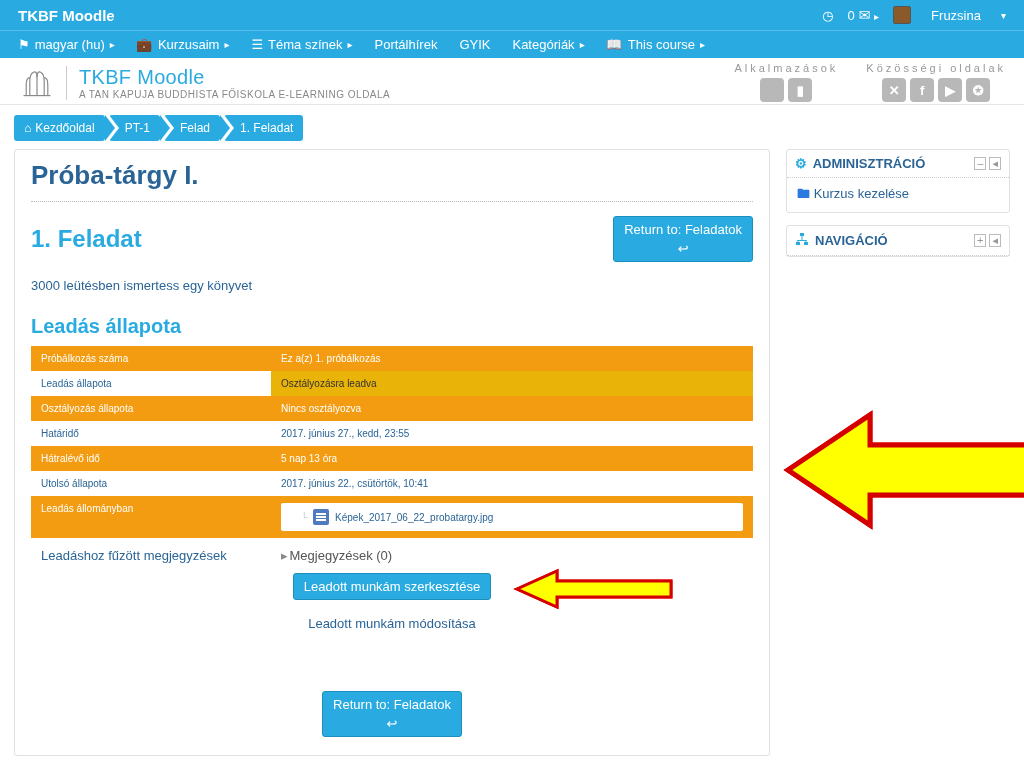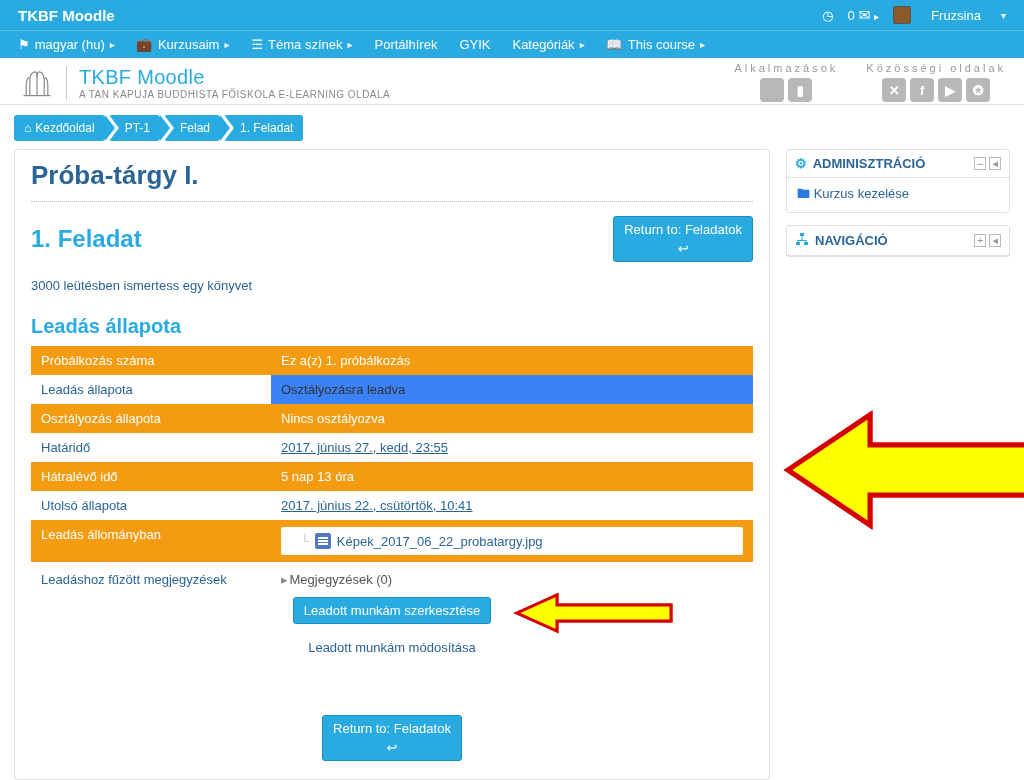--- a/index.html
+++ b/index.html
@@ -51,28 +51,28 @@
   hr.dotted { border:none; border-top:1px dotted #bbb; margin: 4px 0 14px; }
 
   .row-headline { display:flex; justify-content:space-between; align-items:center; }
   .assign-title { color: #29abe2; font-size: 24px; font-weight: bold; }
   .btn { background:#29abe2; color:#fff; border:1px solid #1b8fbd; border-radius:3px; padding:5px 10px; font-size:13px; cursor:pointer; display:inline-flex; align-items:center; gap:4px;flex-direction:column;}
 
   .desc { color:#2a6496; font-size:13px; margin: 16px 0 22px; }
 
   .section-title { color:#29abe2; font-size:20px; font-weight:bold; margin-bottom:8px;}
 
-  table.status { width:100%; border-collapse: collapse; font-size:13px; }
+  table.status { width:100%; border-collapse: collapse; font-size:10px; }
   table.status td { padding:7px 10px; }
   table.status td.lab { width: 240px;}
   tr.orange td { background:#f39c12; color:#fff; }
-  tr.green td { background:#3b82f6; }
+  tr.green td { background:#eab308; }
   tr.green td.lab { color:#2a6496; background:#fff; }
   tr.plain td.lab{ color:#2a6496;}
-  tr.plain td.val{ color:#2a6496;text-decoration:underline;}
+  tr.plain td.val{ color:#2a6496;}
   tr.filecell td{ background:#f39c12; color:#fff;}
   .file-row { background:#fff; color:#2a6496; padding:6px 8px 6px 20px; display:flex; align-items:center; gap:6px; border-radius:2px;}
   .file-icon{ width:16px;height:16px; background:#4f7abf; border-radius:2px; display:inline-block; position:relative;}
   .file-icon::after{content:""; position:absolute; width:10px; height:2px; background:#fff; top:4px; left:3px; box-shadow:0 3px 0 #fff, 0 6px 0 #fff;}
   .tree-l { color:#ccc; font-family:monospace; }
 
   .comments-row{ display:flex; padding:10px; }
   .comments-row .clab{ width:240px; color:#2a6496; }
   .comments-row .cval{ color:#555;}
   .comments-row .caret2{ color:#888; margin-right:2px;}

